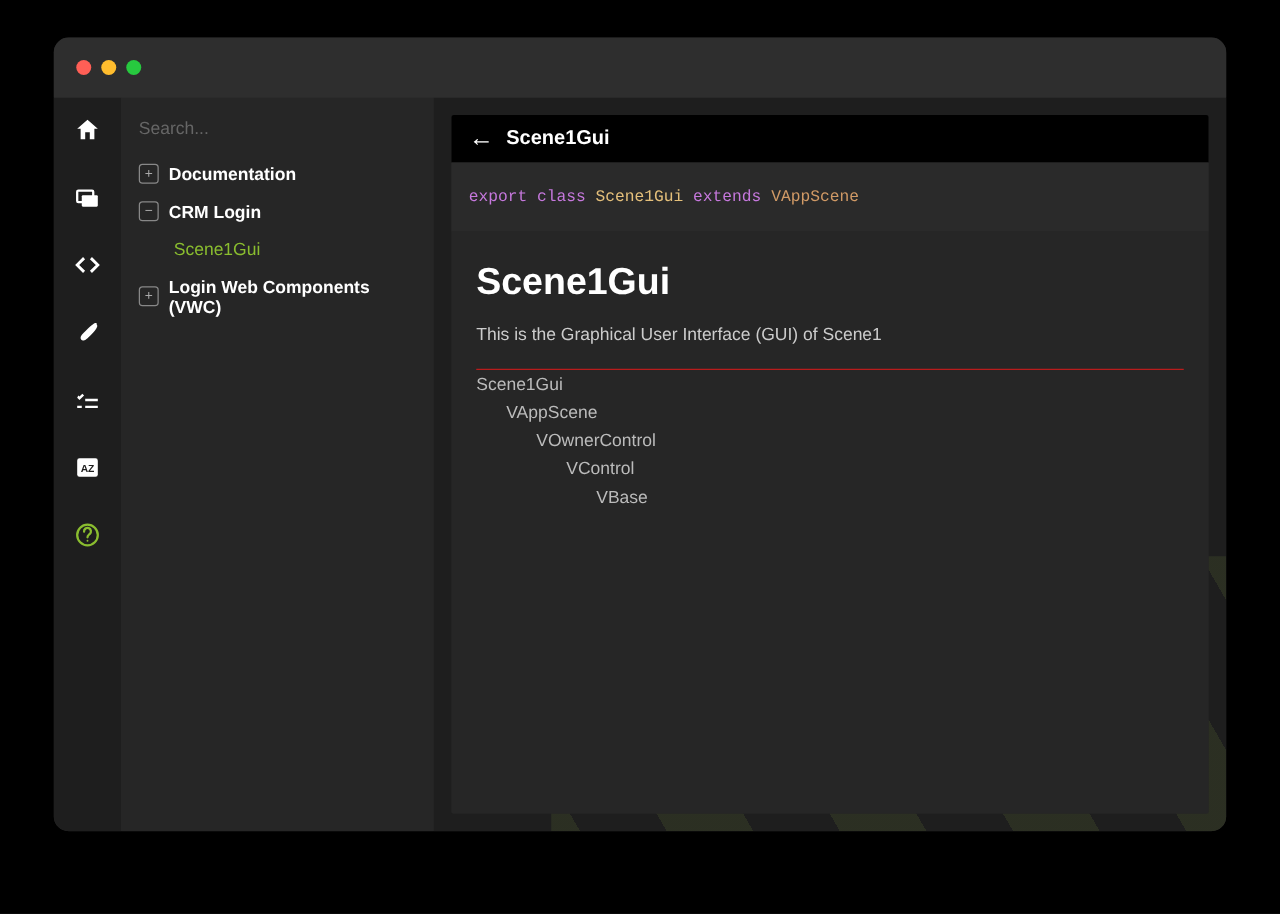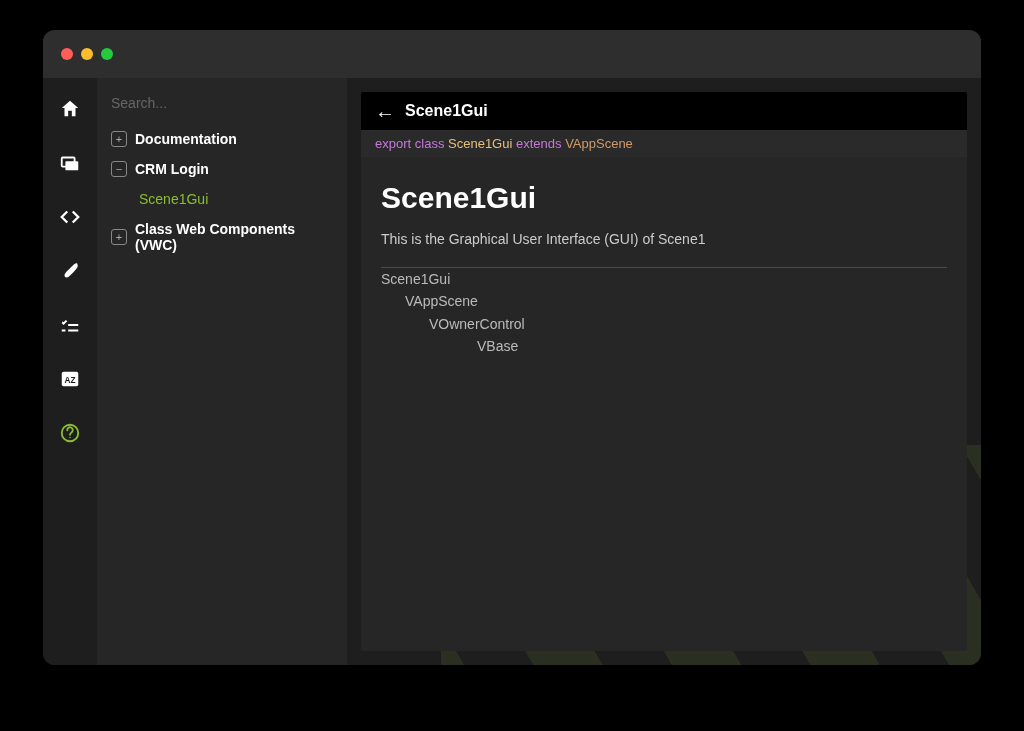--- a/index.html
+++ b/index.html
@@ -70,21 +70,21 @@
       align-items: center;
       padding: 10px 0;
       gap: 22px;
       flex-shrink: 0;
     }
     
     .activity-item {
       width: 32px;
       height: 32px;
       display: flex;
-      align-items: flex-end;
+      align-items: center;
       justify-content: center;
       color: #fff;
       cursor: pointer;
     }
     
     .activity-item svg {
       width: 22px;
       height: 22px;
     }
     
@@ -209,22 +209,22 @@
     }
     
     .back-arrow {
       font-size: 20px;
       line-height: 1;
       cursor: pointer;
     }
     
     .code-line {
       background: #2a2a2a;
-      padding: 6px 14px;
-      font-family: Liberation Sans, sans-serif;
+      padding: 20px 14px;
+      font-family: Liberation Mono, monospace;
       font-size: 13px;
     }
     
     .kw-export { color: #c678dd; }
     .kw-class { color: #c678dd; }
     .kw-name { color: #e5c07b; }
     .kw-extends { color: #c678dd; }
     .kw-parent { color: #d19a66; }
     
     .panel-body {
@@ -333,21 +333,21 @@
         </div>
         <div class="tree-item">
           <span class="expand-icon">−</span>
           <span class="label">CRM Login</span>
         </div>
         <div class="tree-item child active">
           <span class="label">Scene1Gui</span>
         </div>
         <div class="tree-item">
           <span class="expand-icon">+</span>
-          <span class="label">Class Web Components (VWC)</span>
+          <span class="label">Login Web Components (VWC)</span>
         </div>
       </div>
     </div>
 
     <div class="content">
       <div class="content-bg"></div>
       <div class="panel">
         <div class="panel-header">
           <span class="back-arrow">←</span>
           <span>Scene1Gui</span>
@@ -363,20 +363,21 @@
           <span> </span>
           <span class="kw-parent">VAppScene</span>
         </div>
         <div class="panel-body">
           <h1>Scene1Gui</h1>
           <div class="description">This is the Graphical User Interface (GUI) of Scene1</div>
           <div class="hierarchy">
             <div class="h0">Scene1Gui</div>
             <div class="h1">VAppScene</div>
             <div class="h2">VOwnerControl</div>
+            <div class="h3">VControl</div>
             <div class="h4">VBase</div>
           </div>
         </div>
       </div>
     </div>
 
   </div>
 </div>
 
 </body></html>

